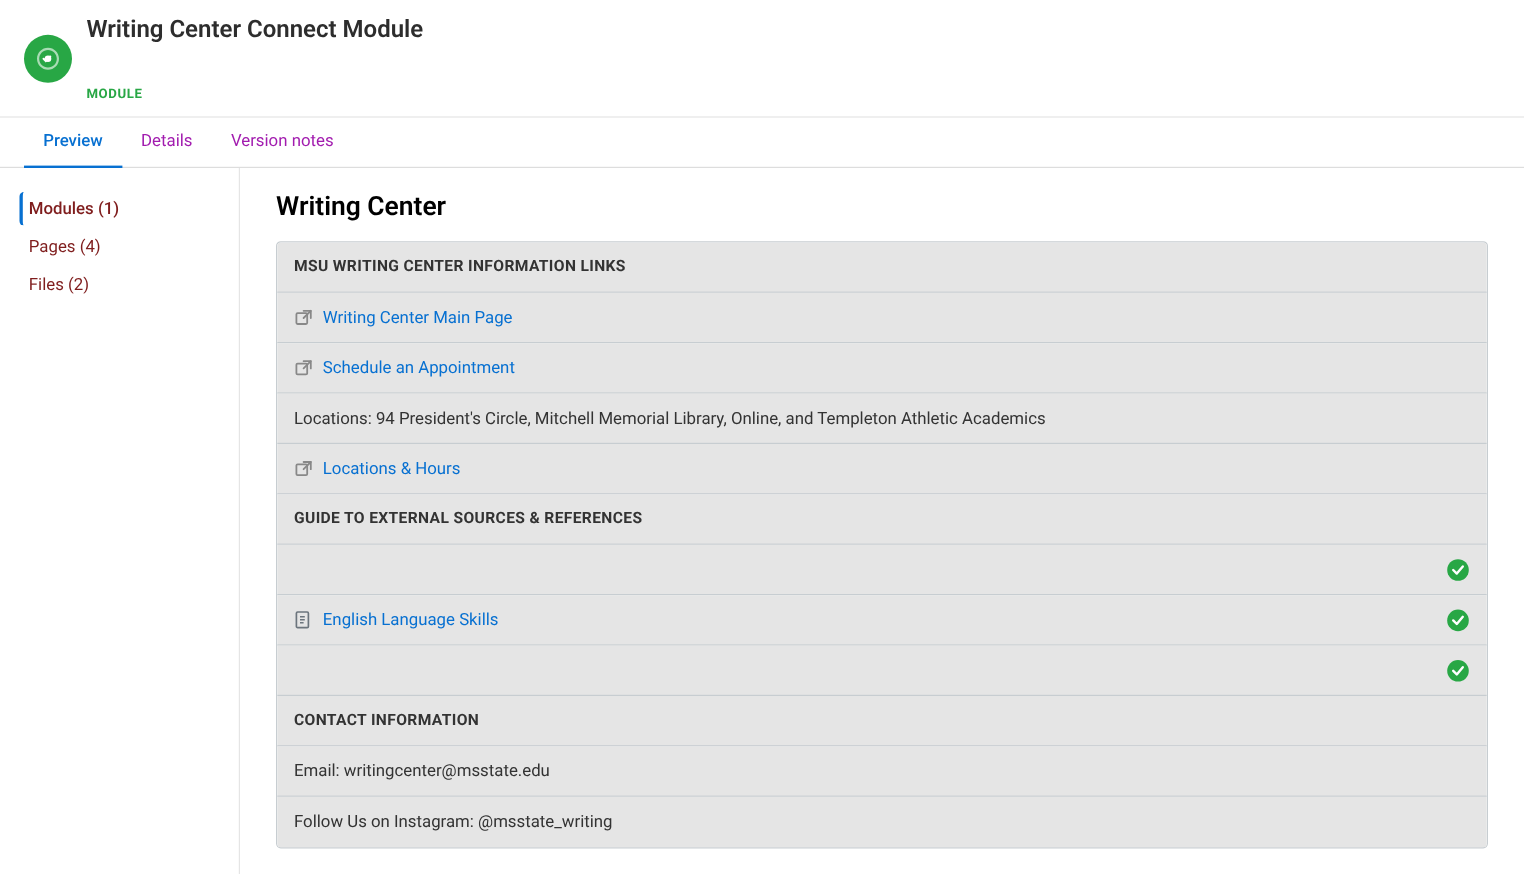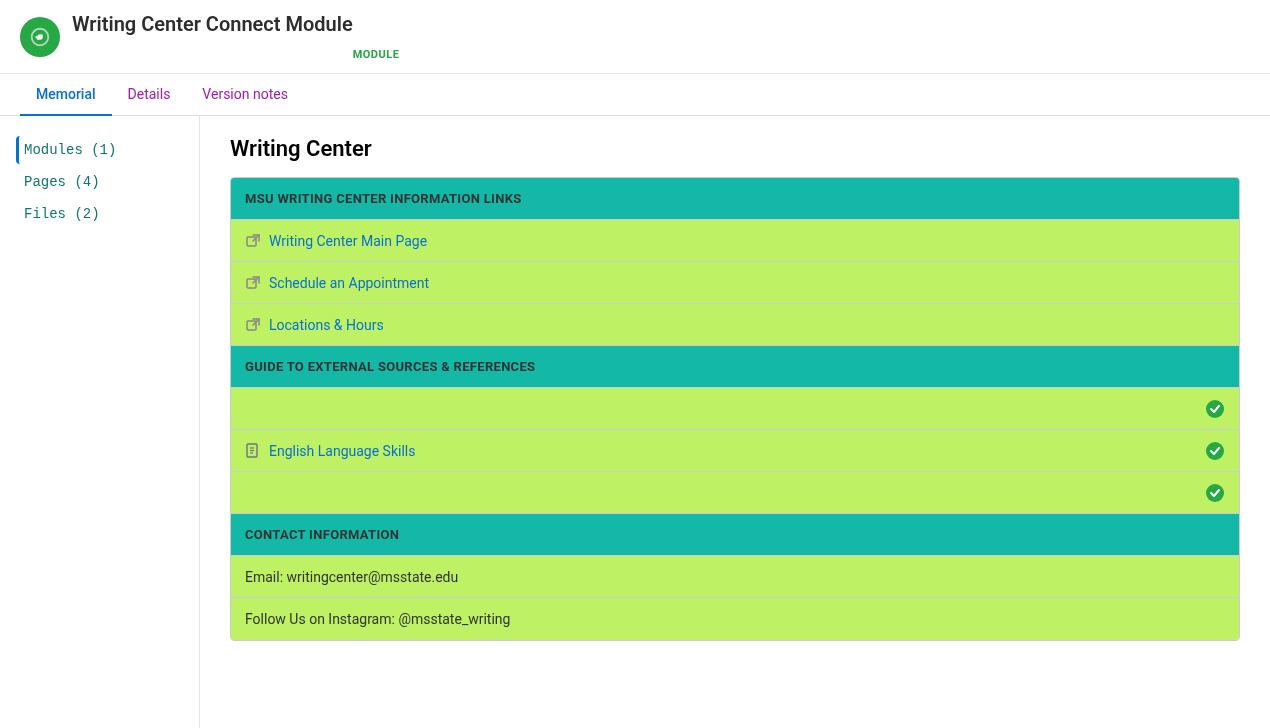--- a/index.html
+++ b/index.html
@@ -14,21 +14,21 @@
     }
     .app-logo {
       width: 40px; height: 40px;
       background: #28a745;
       border-radius: 50%;
       display: flex; align-items: center; justify-content: center;
       margin-right: 12px;
       flex-shrink: 0;
     }
     .app-logo svg { width: 22px; height: 22px; }
-    .app-title-group { display: flex; flex-direction: row; }
+    .app-title-group { display: flex; flex-direction: column; }
     .app-title { font-size: 20px; font-weight: 600; color: #2d2d2d; }
     .app-subtitle { font-size: 11px; color: #28a745; font-weight: 700; letter-spacing: 0.5px; text-transform: uppercase; margin-top: 36px; }
 
     
     .tabs-bar {
       display: flex;
       border-bottom: 1px solid #ddd;
       padding: 0 20px;
     }
     .tab {
@@ -55,24 +55,23 @@
     .sidebar {
       width: 200px;
       padding: 20px 16px;
       border-right: 1px solid #e5e5e5;
       flex-shrink: 0;
     }
     .sidebar-item {
       padding: 6px 8px;
       font-size: 14px;
       cursor: pointer;
-      color: #0f766e;
+      color: #7f1d1d;
       border-radius: 4px;
       margin-bottom: 4px;
-      font-family: Liberation Mono, monospace;
     }
     .sidebar-item.active {
       border-left: 3px solid #0770d1;
       padding-left: 5px;
       font-weight: 500;
     }
 
     
     .main-content {
       flex: 1;
@@ -92,27 +91,27 @@
       border-radius: 4px;
       overflow: hidden;
       width: 100%;
     }
 
     .module-row {
       border-bottom: 1px solid #c7cdd1;
       display: flex;
       align-items: center;
       padding: 10px 14px;
-      background: #bef264;
+      background: #e5e5e5;
       min-height: 42px;
     }
     .module-row:last-child { border-bottom: none; }
 
     .module-row.section-header {
-      background: #14b8a6;
+      background: #e5e5e5;
       font-weight: 700;
       font-size: 13px;
       color: #333;
       text-transform: uppercase;
       letter-spacing: 0.3px;
     }
 
     .module-row.text-row {
       color: #333;
       font-size: 14px;
@@ -168,21 +167,21 @@
       <path d="M8 12l2 2 4-4" stroke="white" stroke-width="2" fill="none" stroke-linecap="round"></path>
     </svg>
   </div>
   <div class="app-title-group">
     <span class="app-title">Writing Center Connect Module</span>
     <span class="app-subtitle">MODULE</span>
   </div>
 </div>
 
 <div class="tabs-bar">
-  <div class="tab active">Memorial</div>
+  <div class="tab active">Preview</div>
   <div class="tab">Details</div>
   <div class="tab">Version notes</div>
 </div>
 
 <div class="layout">
 
   <div class="sidebar">
     <div class="sidebar-item active">Modules (1)</div>
     <div class="sidebar-item">Pages (4)</div>
     <div class="sidebar-item">Files (2)</div>
@@ -216,20 +215,23 @@
             <svg width="16" height="16" viewBox="0 0 16 16" fill="#888">
                 <rect x="2" y="4" width="9" height="9" rx="1" fill="none" stroke="#888" stroke-width="1.5"></rect>
                 <path d="M8 2h6v6" stroke="#888" stroke-width="1.5" fill="none" stroke-linecap="round" stroke-linejoin="round"></path>
                 <line x1="14" y1="2" x2="8" y2="8" stroke="#888" stroke-width="1.5" stroke-linecap="round"></line>
               </svg>
           </span>
           <a class="module-link" href="#">Schedule an Appointment</a>
         </div>
       </div>
 
+      <div class="module-row text-row">
+        <span>Locations: 94 President's Circle, Mitchell Memorial Library, Online, and Templeton Athletic Academics</span>
+      </div>
 
       <div class="module-row link-row">
         <div class="row-content">
           <span class="link-icon">
             <svg width="16" height="16" viewBox="0 0 16 16" fill="#888">
                 <rect x="2" y="4" width="9" height="9" rx="1" fill="none" stroke="#888" stroke-width="1.5"></rect>
                 <path d="M8 2h6v6" stroke="#888" stroke-width="1.5" fill="none" stroke-linecap="round" stroke-linejoin="round"></path>
                 <line x1="14" y1="2" x2="8" y2="8" stroke="#888" stroke-width="1.5" stroke-linecap="round"></line>
               </svg>
           </span>

